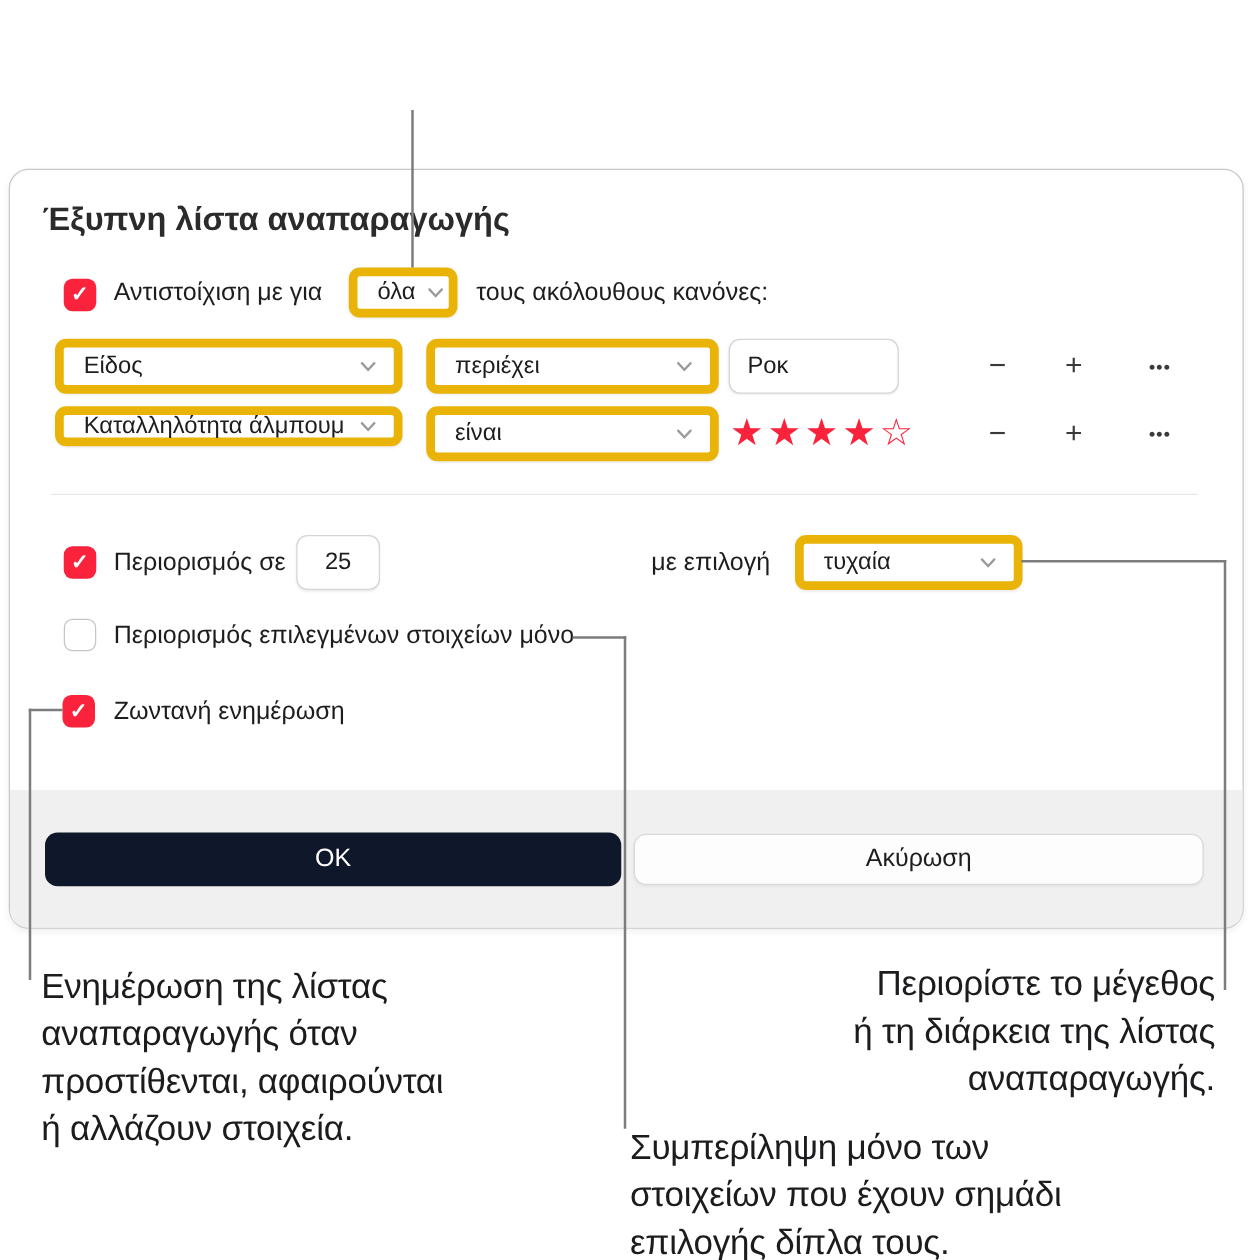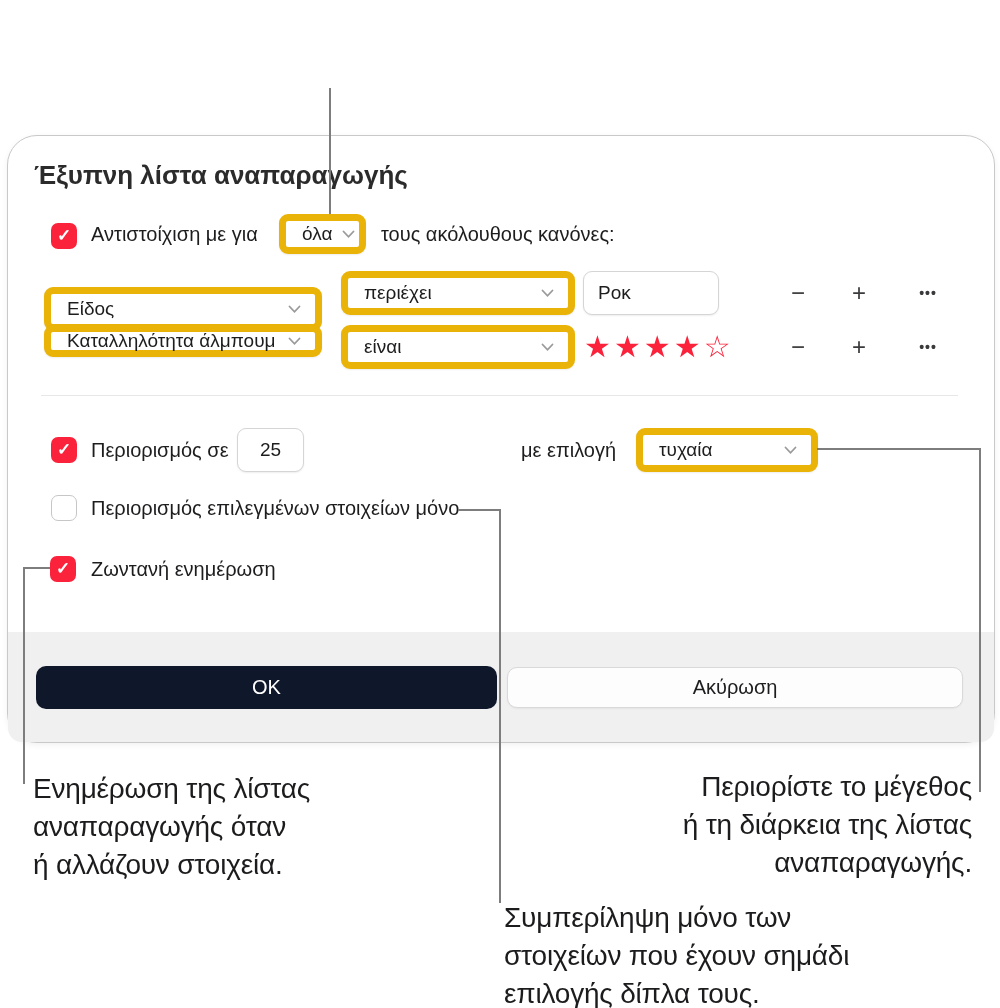--- a/index.html
+++ b/index.html
@@ -12,21 +12,21 @@
   .note-top { left:311px; top:8px; }
   .note-top div:nth-child(3) { margin-left:20px; }
   .note-bl { left:33px; top:770px; }
   .note-br { left:480px; top:768px; width:492px; text-align:right; }
   .note-bm { left:504px; top:899px; }
 
   .cline { position:absolute; background:#7d7d7d; z-index:40; }
 
   
   .dialog { position:absolute; left:7px; top:135px; width:988px; height:608px;
-            background:#ffffff; border:1.5px solid #c9c9c9; border-radius:30px;
+            background:#ffffff; border:1.5px solid #c9c9c9; border-radius:16px;
             box-shadow:0 2px 6px rgba(0,0,0,0.06); z-index:10; }
 
   .dlg-title { position:absolute; left:26px; top:24px; font-size:26px; font-weight:bold; color:#2b2b2b; }
 
   .row { position:absolute; display:flex; align-items:center; }
 
   
   .cb { width:26px; height:26px; border-radius:7px; background:#ffffff; border:1.5px solid #c6c6c6;
         position:absolute; }
   .cb.checked { background:#fa233b; border:none; }
@@ -91,21 +91,21 @@
       <span class="chev">
         <svg width="13" height="9" viewBox="0 0 13 9">
             <polyline points="1.5,1.5 6.5,6.8 11.5,1.5" fill="none" stroke="#9a9a9a" stroke-width="1.8" stroke-linecap="round"></polyline>
           </svg>
       </span>
     </div>
     <div class="row" style="left:373px; top:78px; height:40px;">
       <span class="lbl">τους ακόλουθους κανόνες:</span>
     </div>
 
-    <div class="dd" style="left:36px; top:135px; width:278px; height:44px;margin-top:16px;">
+    <div class="dd" style="left:36px; top:135px; width:278px; height:44px;">
       <span>Είδος</span>
       <span class="chev">
         <svg width="13" height="9" viewBox="0 0 13 9">
             <polyline points="1.5,1.5 6.5,6.8 11.5,1.5" fill="none" stroke="#9a9a9a" stroke-width="1.8" stroke-linecap="round"></polyline>
           </svg>
       </span>
     </div>
     <div class="dd" style="left:333px; top:135px; width:234px; height:44px;">
       <span>περιέχει</span>
       <span class="chev">
@@ -177,20 +177,21 @@
 
     <div class="footer">
       <button class="btn btn-ok">OK</button>
       <button class="btn btn-cancel">Ακύρωση</button>
     </div>
   </div>
 
   <div class="note note-bl">
     <div>Ενημέρωση της λίστας</div>
     <div>αναπαραγωγής όταν</div>
+    <div>προστίθενται, αφαιρούνται</div>
     <div>ή αλλάζουν στοιχεία.</div>
   </div>
 
   <div class="note note-br">
     <div>Περιορίστε το μέγεθος</div>
     <div>ή τη διάρκεια της λίστας</div>
     <div>αναπαραγωγής.</div>
   </div>
 
   <div class="note note-bm">

